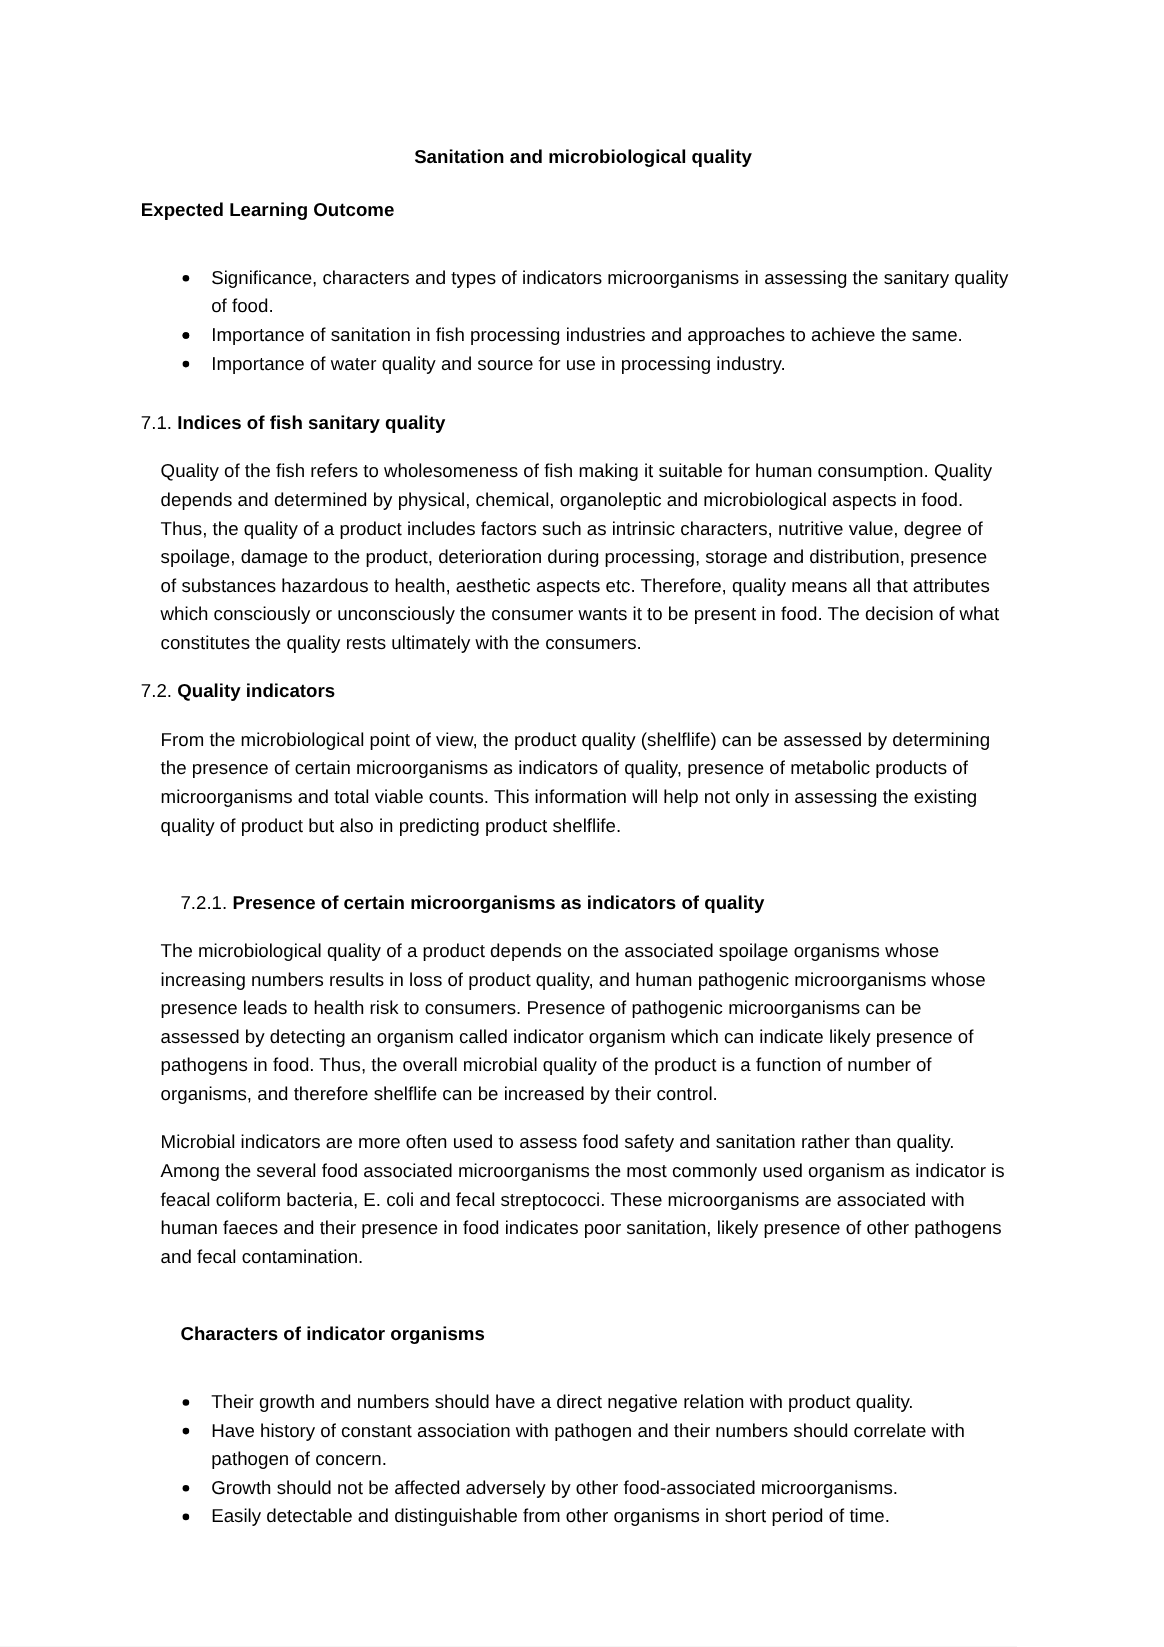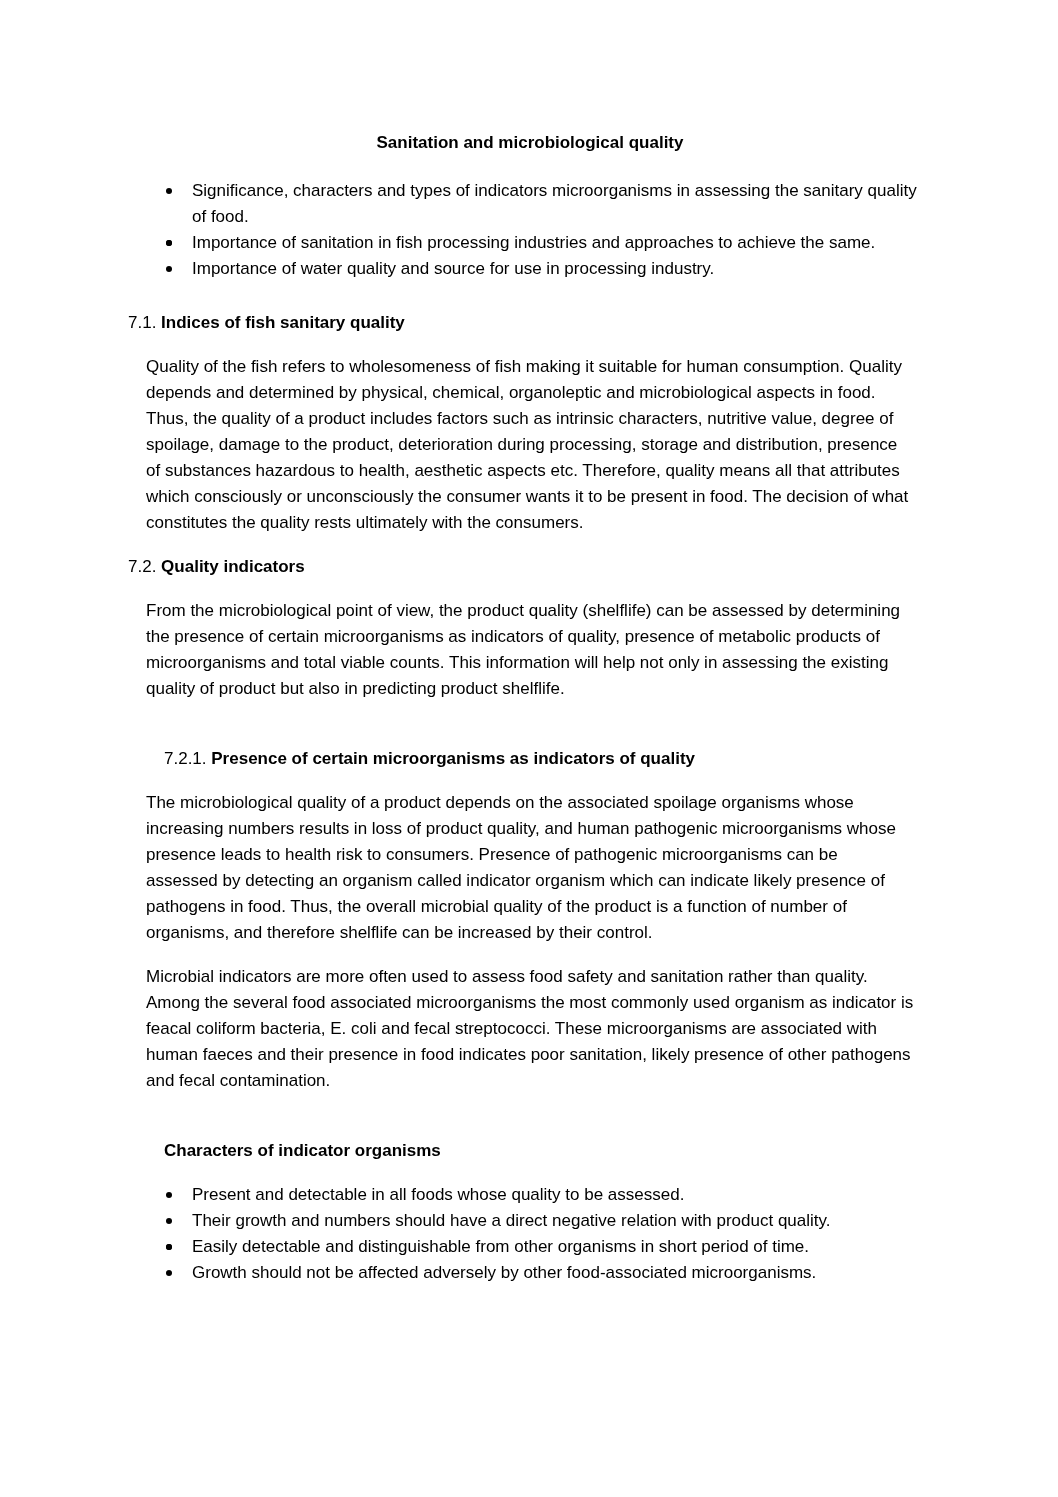--- a/index.html
+++ b/index.html
@@ -24,21 +24,21 @@
   .h-bold {
     font-weight: bold;
   }
   .section-heading { margin-top: 2px; }
   .section-number { font-weight: normal; }
   .section-title { font-weight: bold; }
   .mt-gap { margin-top: 28px; }
   .mt-gap-lg { margin-top: 44px; margin-left: 36px; }
   ul.doc-list {
     list-style: none;
-    margin-top: 18px;
+    margin-top: 36px;
     margin-bottom: 16px;
   }
   ul.doc-list li {
     position: relative;
     padding-left: 64px;
   }
   ul.doc-list .bullet {
     position: absolute;
     left: 38px;
     top: 10px;
@@ -50,20 +50,21 @@
   .para { margin: 18px; }
   .italic { }
 </style>
 </head>
 <body>
 
 <div class="page">
 
   <div class="doc-title">Sanitation and microbiological quality</div>
 
+  <div class="h-bold">Expected Learning Outcome</div>
 
   <ul class="doc-list">
     <li>
       <span class="bullet"></span>
       <span>Significance, characters and types of indicators microorganisms in assessing the sanitary quality of food.</span>
     </li>
     <li>
       <span class="bullet"></span>
     </li>
     <li>
@@ -96,32 +97,29 @@
 
   <p class="para mt-gap">
     <span>Microbial indicators are more often used to assess food safety and sanitation rather than quality. Among the several food associated microorganisms the most commonly used organism as indicator is feacal coliform bacteria, </span><span class="italic">E. coli</span><span> and fecal streptococci. These microorganisms are associated with human faeces and their presence in food indicates poor sanitation, likely presence of other pathogens and fecal contamination.</span>
   </p>
 
   <div class="h-bold mt-gap-lg">Characters of indicator organisms</div>
 
   <ul class="doc-list">
     <li>
       <span class="bullet"></span>
-      <span>Present and detectable in all foods whose quality to be assessed.</span>
-    </li>
-    <li>
-      <span class="bullet"></span>
       <span>Their growth and numbers should have a direct negative relation with product quality.</span>
     </li>
     <li>
       <span class="bullet"></span>
+      <span>Have history of constant association with pathogen and their numbers should correlate with pathogen of concern.</span>
+    </li>
+    <li>
+      <span class="bullet"></span>
+      <span>Growth should not be affected adversely by other food-associated microorganisms.</span>
     </li>
     <li>
       <span class="bullet"></span>
       <span>Easily detectable and distinguishable from other organisms in short period of time.</span>
-    </li>
-    <li>
-      <span class="bullet"></span>
-      <span>Growth should not be affected adversely by other food-associated microorganisms.</span>
     </li>
   </ul>
 
 </div>
 
 </body></html>

